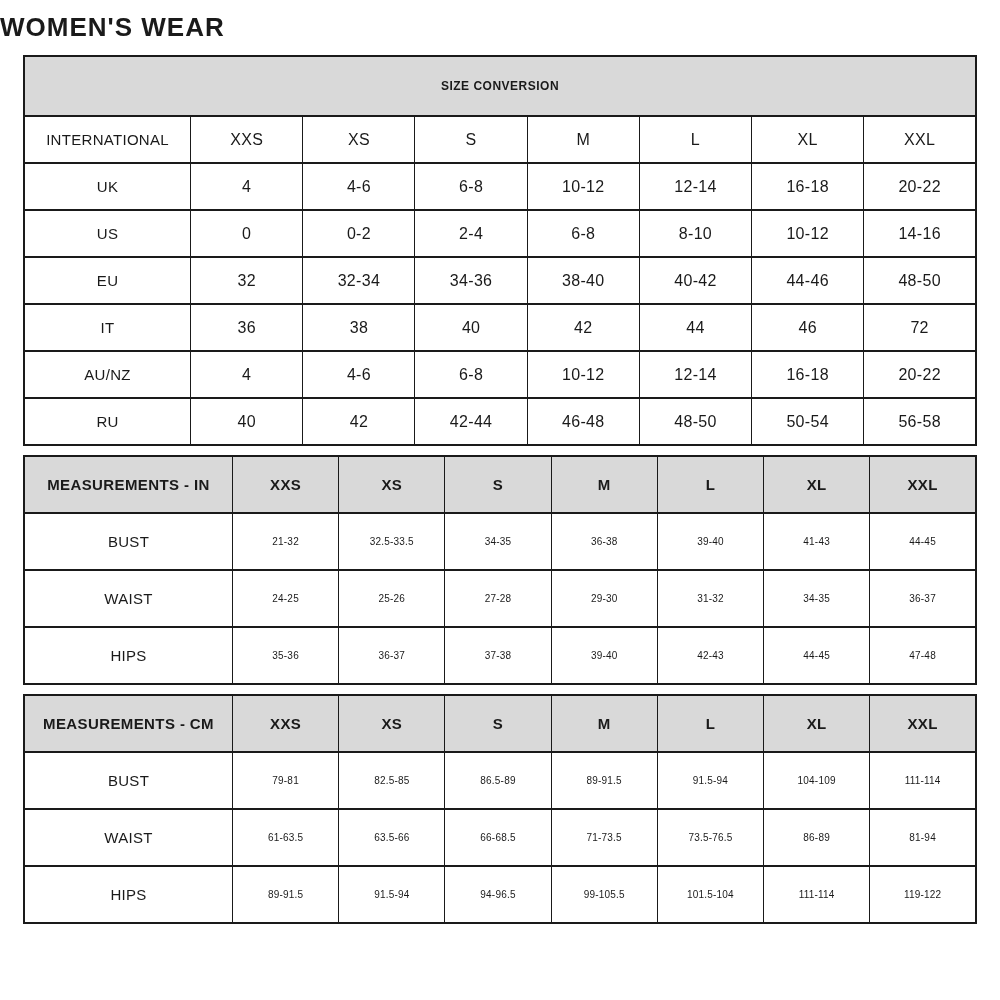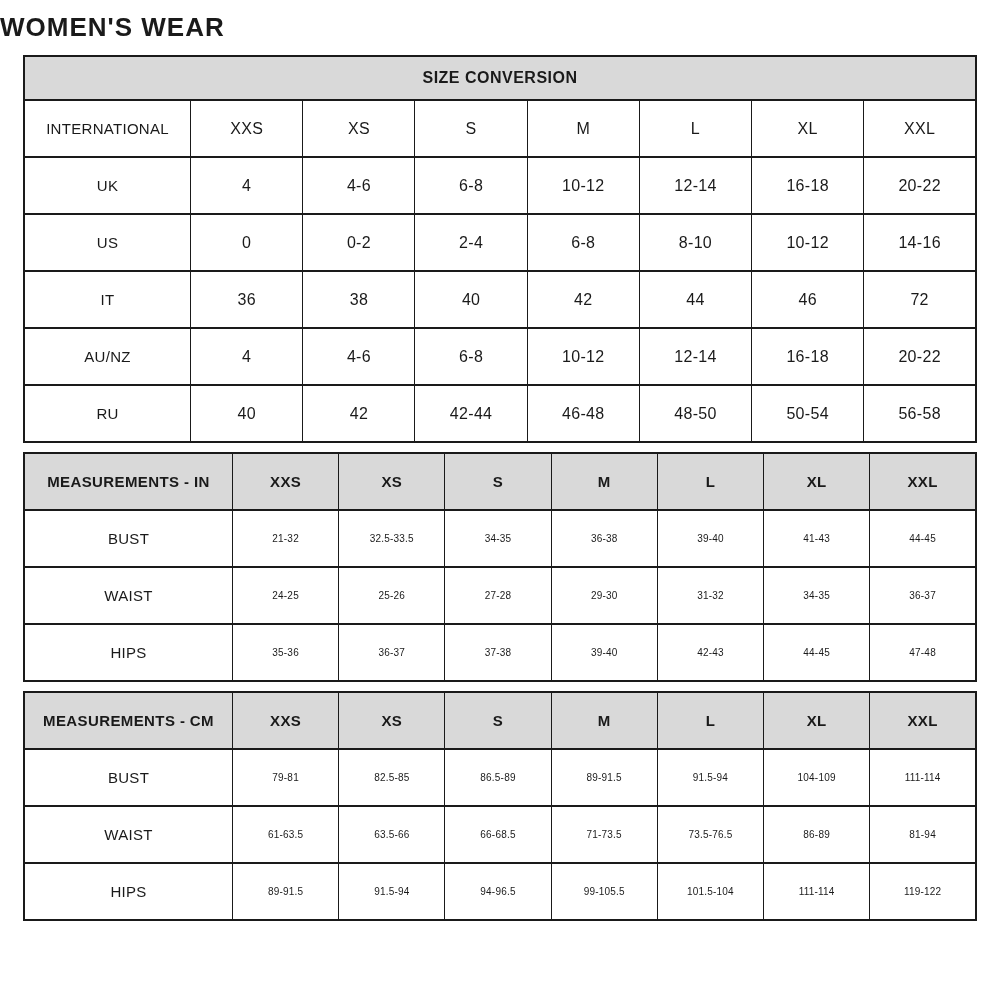--- a/index.html
+++ b/index.html
@@ -34,27 +34,27 @@
     text-align:center;
     vertical-align:middle;
     background:#fff;
     font-weight:400;
   }
   table{border:2.5px solid var(--border);}
   
   .t-conv col.c-label{width:17.5%;}
   .t-conv col.c-size{width:11.7857%;}
   .t-conv .title-row th{
-    height:44px;
+    height:60px;
     background:var(--header-bg);
-    font-size:16px;
+    font-size:12px;
     font-weight:700;
     letter-spacing:.5px;
   }
-  .t-conv tbody tr{height:57px;}
+  .t-conv tbody tr{height:47px;}
   .t-conv td{font-size:16px;letter-spacing:.3px;}
   .t-conv td.lbl{font-size:15px;}
   
   .t-meas col.c-label{width:21.9%;}
   .t-meas col.c-size{width:11.157%;}
   .t-meas tr{height:57px;}
   .t-meas thead th{
     background:var(--header-bg);
     font-size:15px;
     font-weight:700;
@@ -112,20 +112,30 @@
         <td class="lbl">US</td>
         <td>0</td>
         <td>0-2</td>
         <td>2-4</td>
         <td>6-8</td>
         <td>8-10</td>
         <td>10-12</td>
         <td>14-16</td>
       </tr>
       <tr>
+        <td class="lbl">EU</td>
+        <td>32</td>
+        <td>32-34</td>
+        <td>34-36</td>
+        <td>38-40</td>
+        <td>40-42</td>
+        <td>44-46</td>
+        <td>48-50</td>
+      </tr>
+      <tr>
         <td class="lbl">IT</td>
         <td>36</td>
         <td>38</td>
         <td>40</td>
         <td>42</td>
         <td>44</td>
         <td>46</td>
         <td>72</td>
       </tr>
       <tr>

